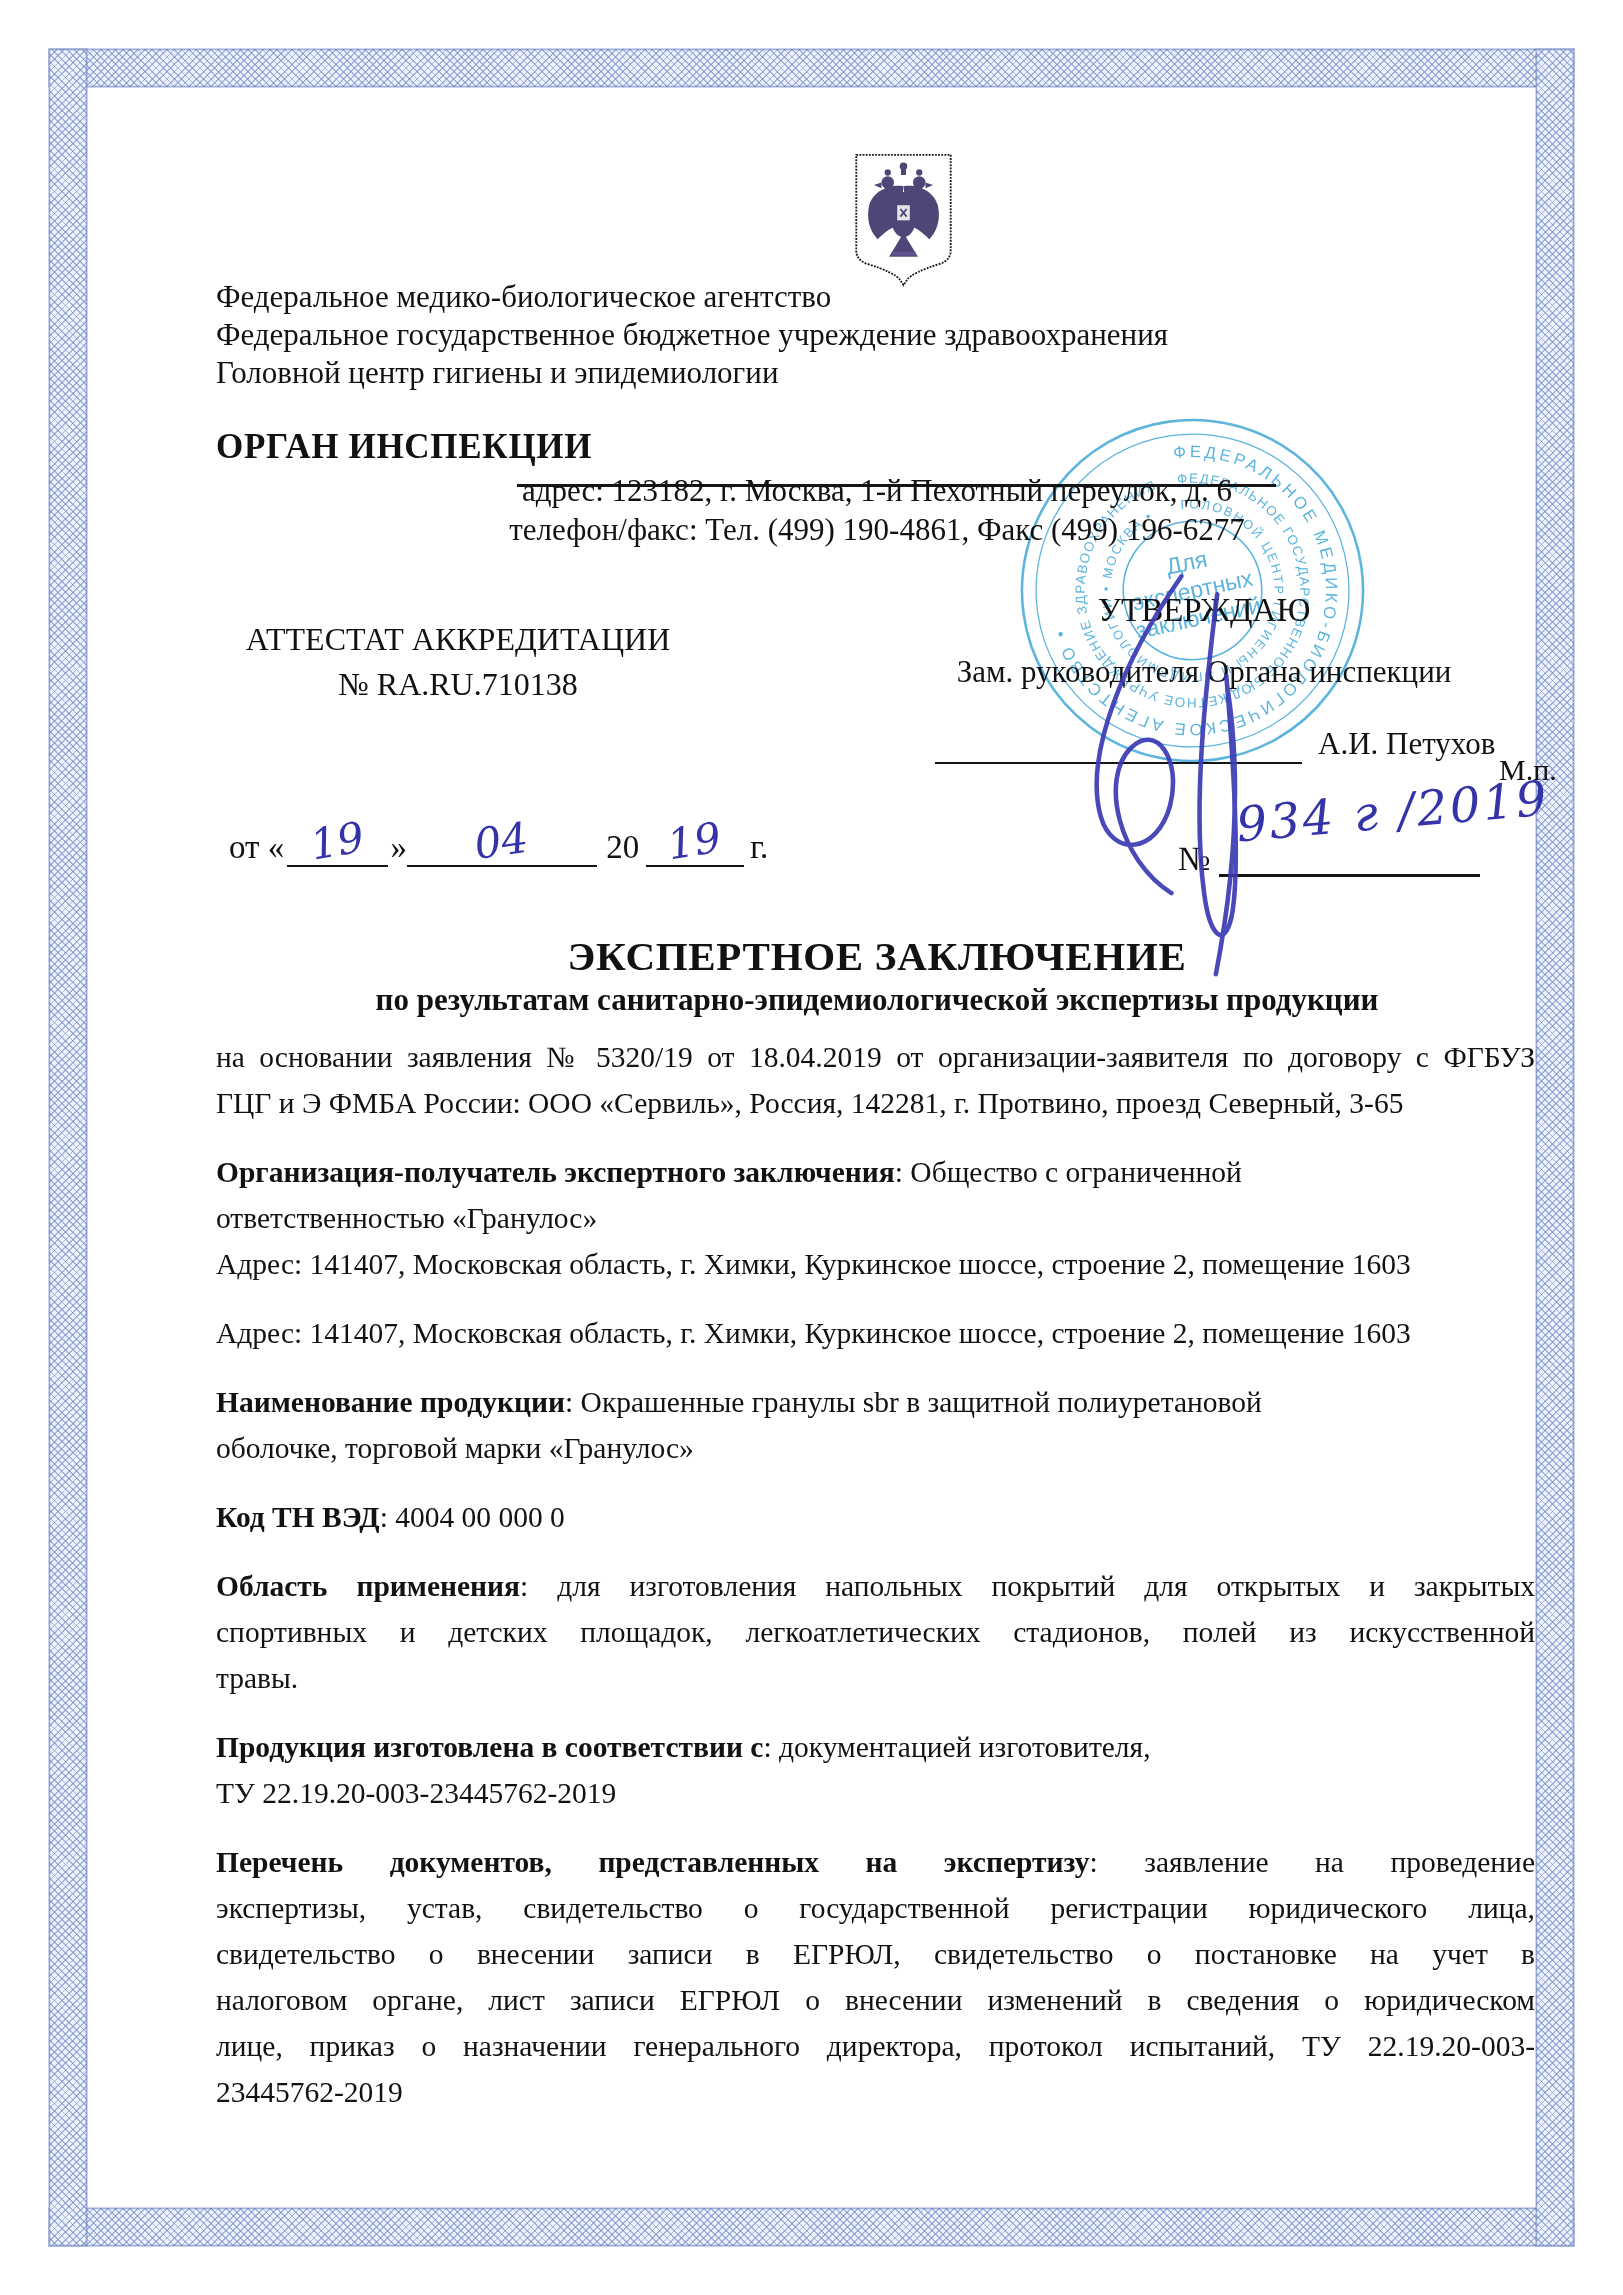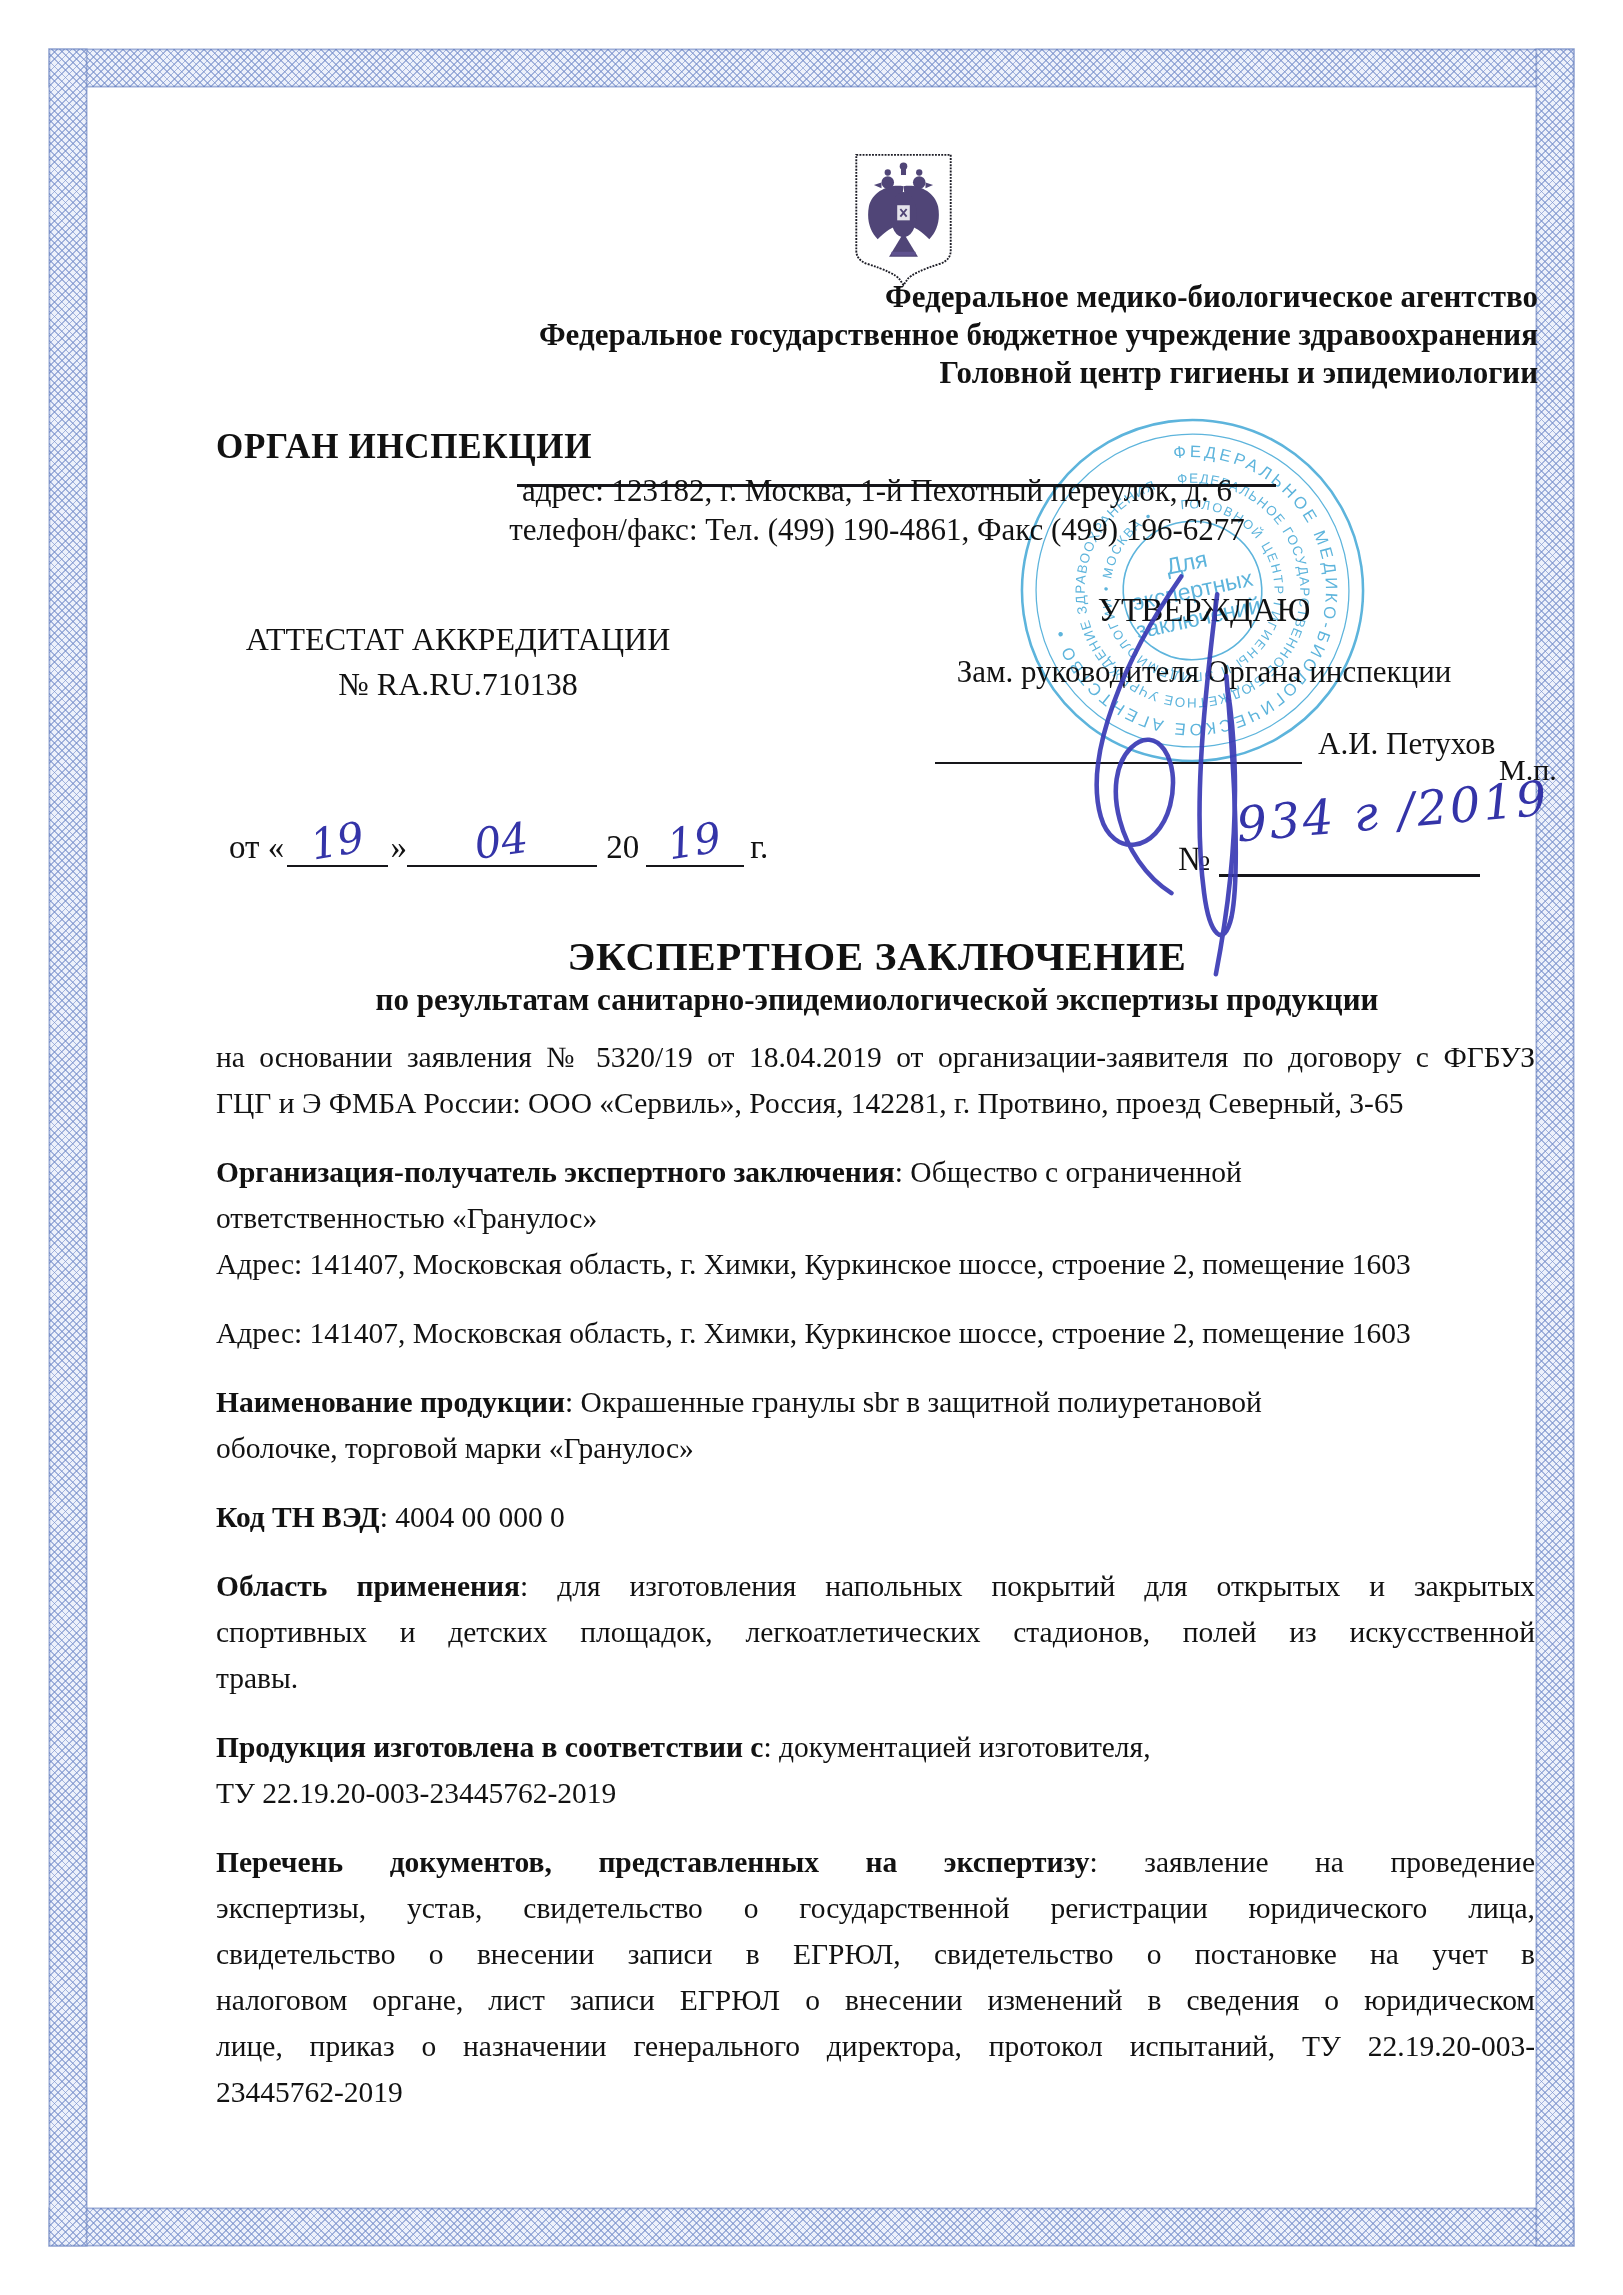--- a/index.html
+++ b/index.html
@@ -23,21 +23,21 @@
   .bf-top{left:49px;top:49px;width:1525px;height:38px;}
   .bf-bottom{left:49px;top:2208px;width:1525px;height:38px;}
   .bf-left{left:49px;top:49px;width:38px;height:2197px;}
   .bf-right{left:1536px;top:49px;width:38px;height:2197px;}
 
   .abs{position:absolute;}
 
   .emblem{position:absolute;left:850px;top:148px;width:107px;height:139px;}
 
   .hdrblock{left:216px;top:278px;width:1322px;}
-  .hdrline{font-size:31px;font-weight:bold;line-height:38px;text-align:right;}
+  .hdrline{font-size:31px;font-weight:normal;line-height:38px;text-align:left;}
 
   .organ{left:216px;top:427px;width:1322px;font-size:35px;font-weight:bold;letter-spacing:0.7px;text-align:left;}
   .organ-rule{left:517px;top:484px;width:759px;height:3.3px;background:#16161a;}
   .addrblock{left:216px;top:471px;width:1322px;text-align:center;font-size:31px;line-height:39px;}
 
   .attblock{left:216px;top:617px;width:484px;text-align:center;font-size:32px;line-height:45px;}
 
   .apprblock{left:935px;top:590px;width:538px;font-size:31px;line-height:41px;}
   .appr-label{text-align:center;font-size:33px;}
   .appr-title{text-align:center;margin-top:20px;}

